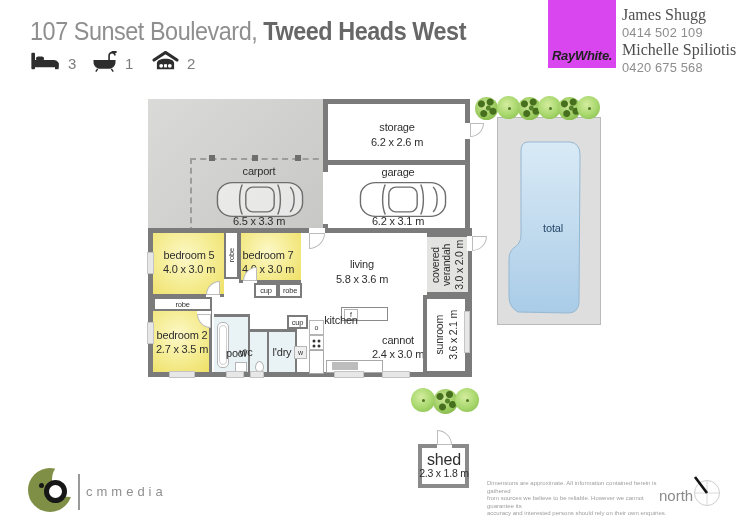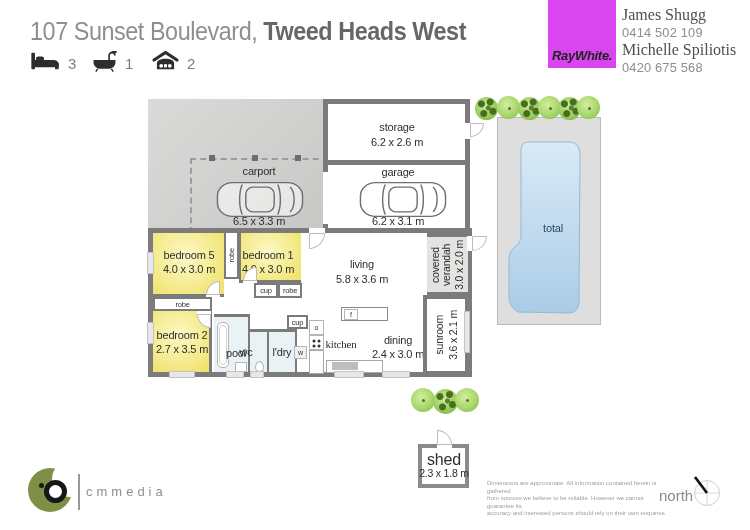--- a/index.html
+++ b/index.html
@@ -150,21 +150,21 @@
 
   <div class="room yellow" style="left:153px;top:233px;width:71px;height:64px;border-bottom:3px solid #7b7b7b;"></div>
   <span class="lbl" style="left:189px;top:255px;">bedroom 5</span>
   <span class="lbl" style="left:189px;top:269px;">4.0 x 3.0 m</span>
 
   <div class="room" style="left:224px;top:233px;width:15px;height:46px;background:#fff;border:2.5px solid #7b7b7b;border-top:none;display:flex;align-items:center;justify-content:center;">
     <span class="vtext" style="font-size:7.5px;">robe</span>
   </div>
 
   <div class="room yellow" style="left:239px;top:233px;width:62px;height:50px;border-left:2.5px solid #7b7b7b;border-bottom:3px solid #7b7b7b;"></div>
-  <span class="lbl" style="left:268px;top:255px;">bedroom 1</span>
+  <span class="lbl" style="left:268px;top:255px;">bedroom 7</span>
   <span class="lbl" style="left:268px;top:269px;">4.0 x 3.0 m</span>
 
   <div class="room" style="left:254px;top:283px;width:24px;height:15px;background:#fff;border:2.5px solid #7b7b7b;display:flex;align-items:center;justify-content:center;">
     <span class="lbl sm" style="position:static;transform:none;">cup</span>
   </div>
   <div class="room" style="left:278px;top:283px;width:24px;height:15px;background:#fff;border:2.5px solid #7b7b7b;display:flex;align-items:center;justify-content:center;">
     <span class="lbl sm" style="position:static;transform:none;">robe</span>
   </div>
 
   <div class="room" style="left:153px;top:297px;width:59px;height:14px;background:#fff;border:2.5px solid #7b7b7b;display:flex;align-items:center;justify-content:center;">
@@ -207,25 +207,25 @@
         </g>
     </svg>
   </div>
   <div class="fix" style="left:309px;top:350px;width:15px;height:24px;border-color:#a8a8a8;"></div>
   <div class="fix" style="left:326px;top:360px;width:57px;height:13px;border-color:#a8a8a8;"></div>
   <div style="position:absolute;left:332px;top:362px;width:26px;height:8px;background:#bdbdbd;"></div>
   <div class="fix" style="left:341px;top:307px;width:47px;height:14px;border-color:#8a8a8a;"></div>
   <div class="fix" style="left:344px;top:309px;width:14px;height:11px;display:flex;align-items:center;justify-content:center;">
     <span style="font-size:7px;color:#333;">f</span>
   </div>
-  <span class="lbl" style="left:341px;top:344px;font-family:Liberation Serif, serif;">kitchen</span>
+  <span class="lbl" style="left:341px;top:320px;">kitchen</span>
 
   <span class="lbl" style="left:362px;top:264px;">living</span>
   <span class="lbl" style="left:362px;top:279px;">5.8 x 3.6 m</span>
-  <span class="lbl" style="left:398px;top:340px;">dining</span>
+  <span class="lbl" style="left:398px;top:340px;">cannot</span>
   <span class="lbl" style="left:398px;top:354px;">2.4 x 3.0 m</span>
 
   <div class="room" style="left:427px;top:233px;width:45px;height:63px;background:#e3e3e1;border:4px solid #7b7b7b;border-left:none;display:flex;align-items:center;justify-content:center;">
     <div style="display:flex;align-items:center;gap:1px;">
       <span class="vtext" style="font-size:10.5px;height:56px;line-height:11px;">covered verandah</span>
       <span class="vtext" style="font-size:10.5px;">3.0 x 2.0 m</span>
     </div>
   </div>
 
   <div class="room" style="left:423px;top:295px;width:46px;height:80px;background:#fff;border:4px solid #7b7b7b;display:flex;align-items:center;justify-content:center;">

